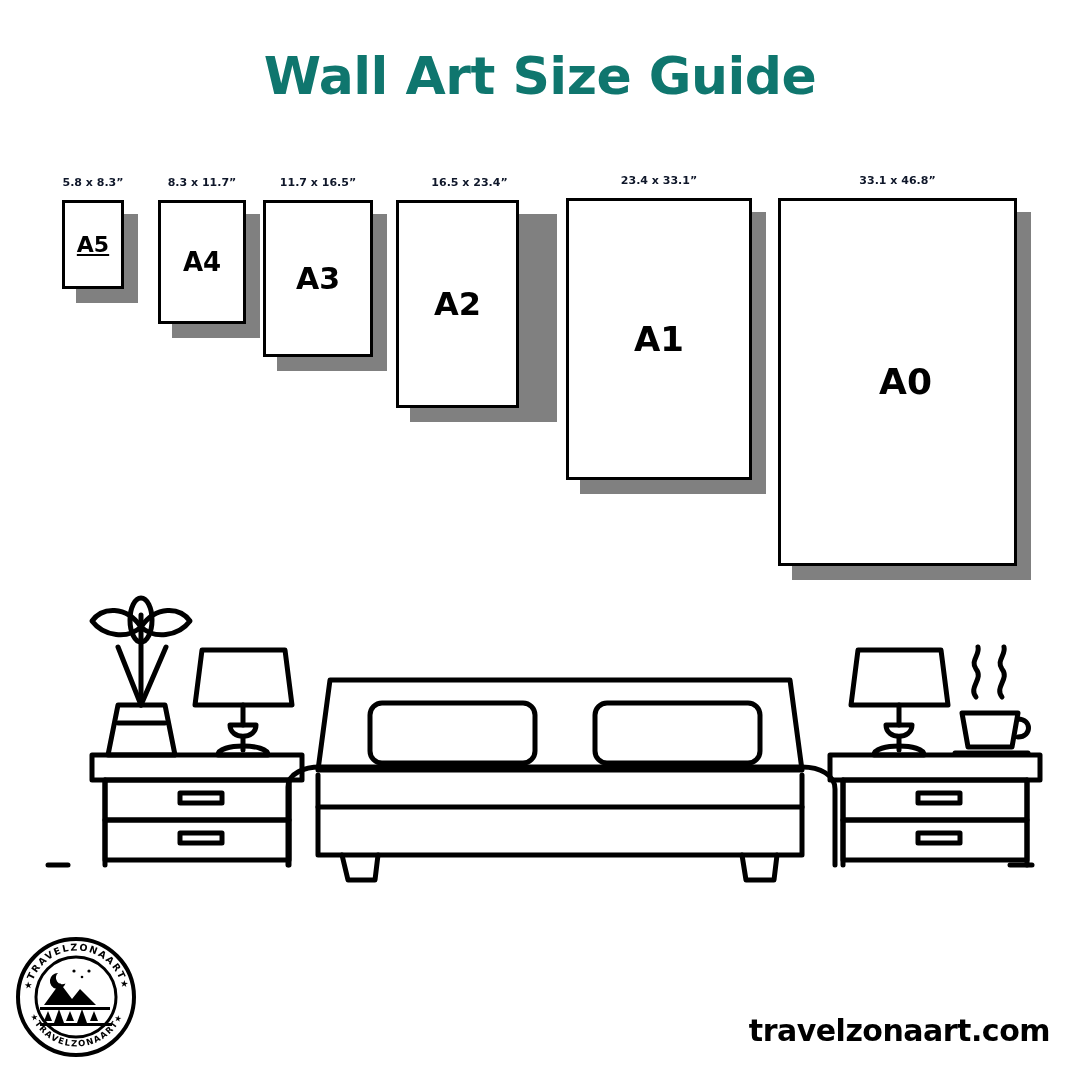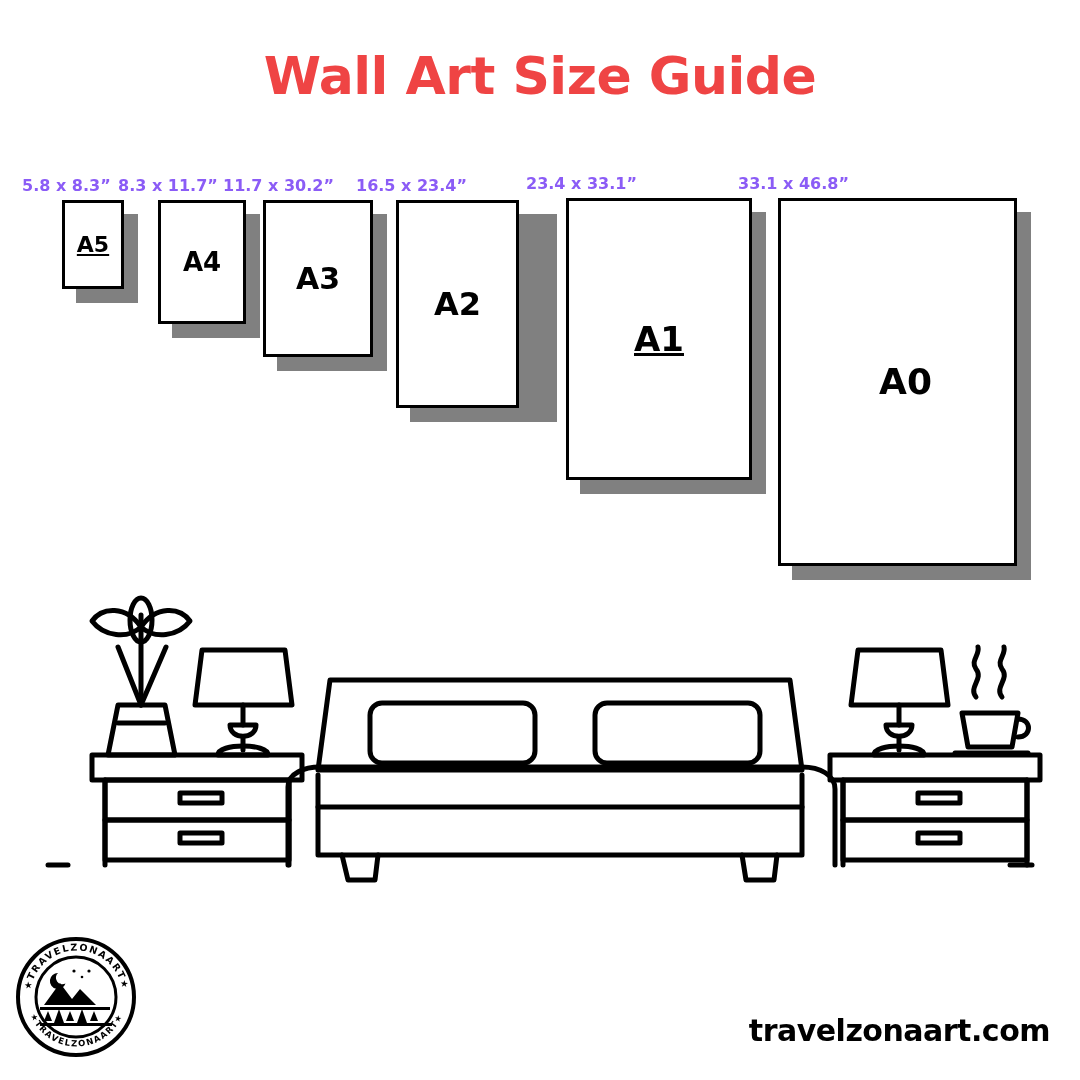--- a/index.html
+++ b/index.html
@@ -16,21 +16,21 @@
   
   .title {
     position: absolute;
     top: 46px;
     left: 0;
     width: 100%;
     text-align: center;
     font-size: 52px;
     font-weight: 800;
     letter-spacing: -0.5px;
-    color: #ef4444;
+    color: #0f766e;
   }
 
   
   #frames {
     position: absolute;
     left: 0;
     top: 0;
     width: 1080px;
     height: 600px;
   }
@@ -48,24 +48,24 @@
     justify-content: center;
   }
   .frame-label {
     font-weight: 800;
     color: #000;
     line-height: 1;
   }
   .frame-dim {
     position: absolute;
     white-space: nowrap;
-    font-size: 16px;
-    font-weight: 800;
-    color: #8b5cf6;
-    text-align: left;
+    font-size: 11px;
+    font-weight: 800;
+    color: #0f172a;
+    text-align: center;
   }
 
   
   #bedroom {
     position: absolute;
     left: 30px;
     top: 575px;
     width: 1020px;
     height: 320px;
   }
@@ -108,33 +108,33 @@
       <div class="frame-box" style="left: 158px; top: 200px; width: 88px; height: 124px;">
         <span class="frame-label" style="font-size: 26px; text-align: right;">A4</span>
       </div>
       <div class="frame-dim" style="left: 118px; width: 168px; top: 176px;">8.3 x 11.7”</div>
     </div>
     <div class="frame-group" style="left: 0px; top: 0px;">
       <div class="frame-shadow" style="left: 277px; top: 214px; width: 110px; height: 157px; background: rgb(128, 128, 128);"></div>
       <div class="frame-box" style="left: 263px; top: 200px; width: 110px; height: 157px;">
         <span class="frame-label" style="font-size: 30px;">A3</span>
       </div>
-      <div class="frame-dim" style="left: 223px; width: 190px; top: 176px;">11.7 x 30.2”</div>
+      <div class="frame-dim" style="left: 223px; width: 190px; top: 176px;">11.7 x 16.5”</div>
     </div>
     <div class="frame-group" style="left: 0px; top: 0px;">
       <div class="frame-shadow" style="left: 410px; top: 214px; width: 147px; height: 208px; background: rgb(128, 128, 128);"></div>
       <div class="frame-box" style="left: 396px; top: 200px; width: 123px; height: 208px;">
         <span class="frame-label" style="font-size: 32px;">A2</span>
       </div>
       <div class="frame-dim" style="left: 356px; width: 227px; top: 176px;">16.5 x 23.4”</div>
     </div>
     <div class="frame-group" style="left: 0px; top: 0px;">
       <div class="frame-shadow" style="left: 580px; top: 212px; width: 186px; height: 282px; background: rgb(128, 128, 128);"></div>
       <div class="frame-box" style="left: 566px; top: 198px; width: 186px; height: 282px;">
-        <span class="frame-label" style="font-size: 34px; text-decoration: underline;">A1</span>
+        <span class="frame-label" style="font-size: 34px;">A1</span>
       </div>
       <div class="frame-dim" style="left: 526px; width: 266px; top: 174px;">23.4 x 33.1”</div>
     </div>
     <div class="frame-group" style="left: 0px; top: 0px;">
       <div class="frame-shadow" style="left: 792px; top: 212px; width: 239px; height: 368px; background: rgb(128, 128, 128);"></div>
       <div class="frame-box" style="left: 778px; top: 198px; width: 239px; height: 368px;">
         <span class="frame-label" style="font-size: 36px; margin-left: 16px;">A0</span>
       </div>
       <div class="frame-dim" style="left: 738px; width: 319px; top: 174px;">33.1 x 46.8”</div>
     </div>

